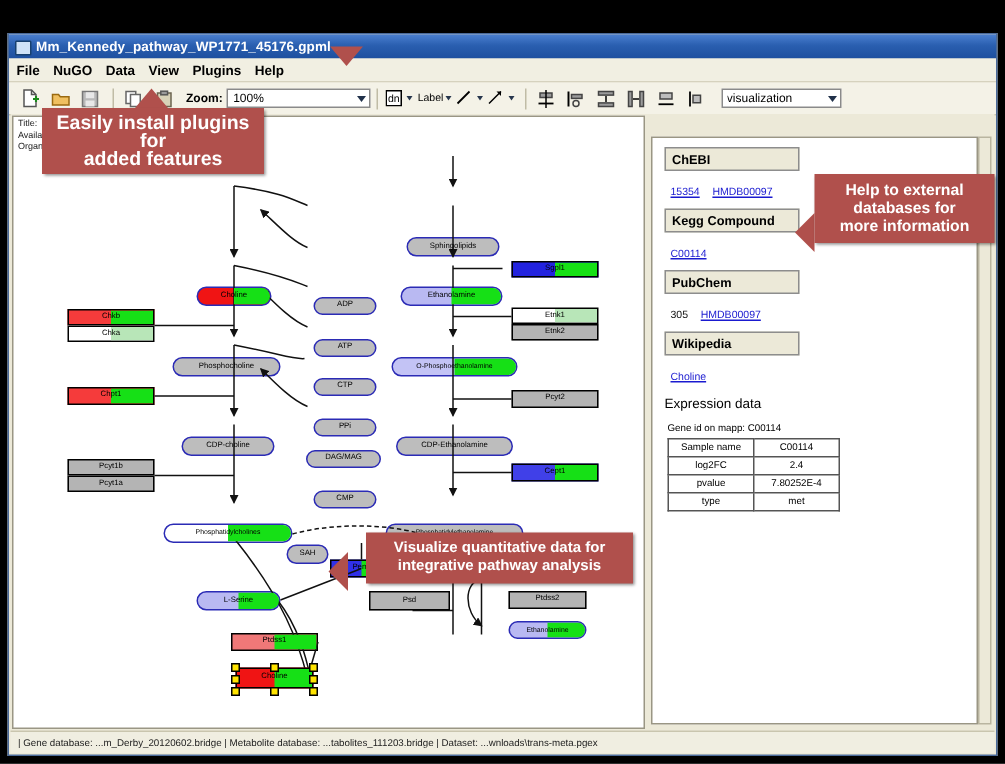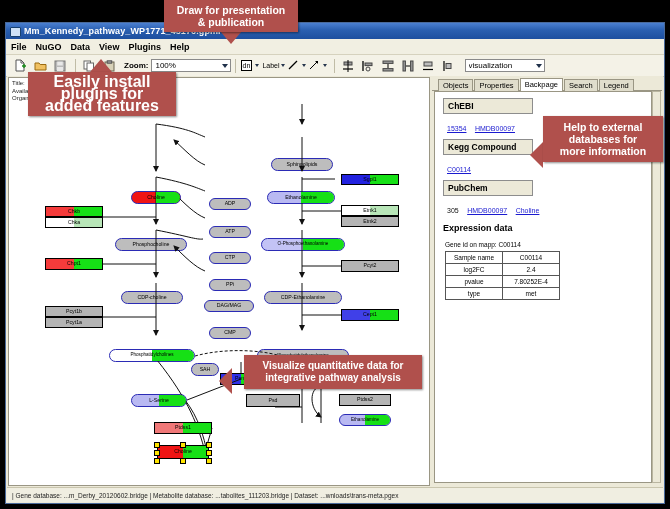--- a/index.html
+++ b/index.html
@@ -53,21 +53,21 @@
   .tab{font-size:7.5px;padding:1px 4px 1px 4px;border:1px solid #9a9684;border-bottom:none;
        background:#e0ddcc;margin-right:1px;position:relative;top:1px;}
   .tab.active{background:#fff;font-weight:normal;padding-bottom:2px;top:1px;}
   #backpanel{position:absolute;left:2px;top:14px;right:10px;bottom:3px;background:#fff;
              border:1px solid #9a9684;overflow:hidden;box-sizing:border-box;}
   #bpinner{padding:6px 14px 0 8px;}
   .dbbox{border:1px solid #8d8d8d;background:#ece9d8;font-size:8.5px;font-weight:bold;
          padding:2px 4px;width:90px;box-sizing:border-box;margin-bottom:3px;}
   .dblink{font-size:7px;color:#1a1ad0;text-decoration:underline;margin:0 0 7px 4px;display:inline-block;}
   .dbplain{font-size:7px;color:#111;margin:0 0 7px 4px;display:inline-block;}
-  .exprhdr{font-size:9px;font-weight:bold;margin:2px 0 8px 0;}
+  .exprhdr{font-size:9px;font-weight:normal;margin:2px 0 8px 0;}
   .geneid{font-size:6.5px;margin:0 0 3px 2px;}
   table.expr{border-collapse:collapse;margin-left:2px;}
   table.expr td{border:1px solid #555;font-size:6.5px;text-align:center;padding:2px 4px;
                 min-width:48px;background:#fff;}
   
   #bpscroll{position:absolute;right:1px;top:14px;bottom:3px;width:9px;background:#ece9d8;
             border:1px solid #b9b5a0;box-sizing:border-box;}
 
   
   #statusbar{position:absolute;left:1px;right:1px;bottom:1px;height:14px;background:#f0eee1;
@@ -143,21 +143,21 @@
             <rect x="4" y="3" width="6.5" height="8" fill="#fff" stroke="#666"></rect>
           </svg>
       </div>
       <div class="tbtn">
         <svg width="11" height="12" viewBox="0 0 11 12">
             <rect x="1" y="2" width="9" height="9" fill="#d8d2b8" stroke="#6b6450"></rect>
             <rect x="3.2" y="0.8" width="4.5" height="2.4" fill="#9a9a9a" stroke="#555"></rect>
           </svg>
       </div>
       <span class="zoomlbl">Zoom:</span>
-      <div class="combo" style="width:80px">
+      <div class="combo" style="width:96px">
         <span class="cv">100%</span>
         <span class="carr"></span>
       </div>
       <div class="tbsep"></div>
       <div class="tbtn" style="width:13px">
         <svg width="11" height="11" viewBox="0 0 11 11">
             <rect x="0.5" y="0.5" width="10" height="10" fill="#fff" stroke="#000"></rect>
             <text x="5.5" y="8" font-size="7" text-anchor="middle" fill="#000" font-family="Liberation Sans">dn</text>
           </svg>
       </div>
@@ -426,43 +426,37 @@
         <span class="handle" style="left:197px;top:364px"></span>
         <span class="handle" style="left:145px;top:372px"></span>
         <span class="handle" style="left:197px;top:372px"></span>
         <span class="handle" style="left:145px;top:380px"></span>
         <span class="handle" style="left:171px;top:380px"></span>
         <span class="handle" style="left:197px;top:380px"></span>
 
       </div>
 
       <div id="rightpane">
-        <div id="tabrow">
-          <div class="tab">Objects</div>
-          <div class="tab">Properties</div>
-          <div class="tab active">Backpage</div>
-          <div class="tab">Search</div>
-          <div class="tab">Legend</div>
-        </div>
 
         <div id="backpanel">
           <div id="bpinner">
             <div class="dbbox">ChEBI</div>
             <a class="dblink" href="#">15354</a>
 
             <a class="dblink" href="#">HMDB00097</a>
 
             <div class="dbbox">Kegg Compound</div>
             <a class="dblink" href="#">C00114</a>
 
             <div class="dbbox">PubChem</div>
             <span class="dbplain">305</span>
 
             <a class="dblink" href="#">HMDB00097</a>
 
+            <div class="dbbox">Wikipedia</div>
             <a class="dblink" href="#">Choline</a>
 
             <div class="exprhdr">Expression data</div>
             <div class="geneid">Gene id on mapp: C00114</div>
 
             <table class="expr">
               <tbody>
                   <tr>
                 <td>Sample name</td>
                 <td>C00114</td>
@@ -488,28 +482,24 @@
       </div>
 
     </div>
 
     <div id="statusbar">
       <span>| Gene database: ...m_Derby_20120602.bridge | Metabolite database: ...tabolites_111203.bridge | Dataset: ...wnloads\trans-meta.pgex</span>
     </div>
 
   </div>
 
-  <div class="callout" style="left:164px;top:0px;width:134px">
-    <span class="ctxt" style="font-size:10.5px;white-space:pre-line">Draw for presentation
-&amp; publication</span>
-  </div>
   <div class="arrowdown" style="left:220px;top:31px"></div>
 
   <div class="callout" style="left:28px;top:72px;width:148px">
-    <span class="ctxt" style="font-size:16px;white-space:pre-line">Easily install plugins for
+    <span class="ctxt" style="font-size:13px;white-space:pre-line">Easily install plugins for
 added features</span>
   </div>
   <div class="arrowup" style="left:90px;top:59px"></div>
 
   <div class="callout" style="left:543px;top:116px;width:120px">
     <span class="ctxt" style="font-size:10.5px;white-space:pre-line;padding:5px 6px">Help  to external
 databases  for
 more information</span>
   </div>
   <div class="arrowleft" style="left:530px;top:142px"></div>

